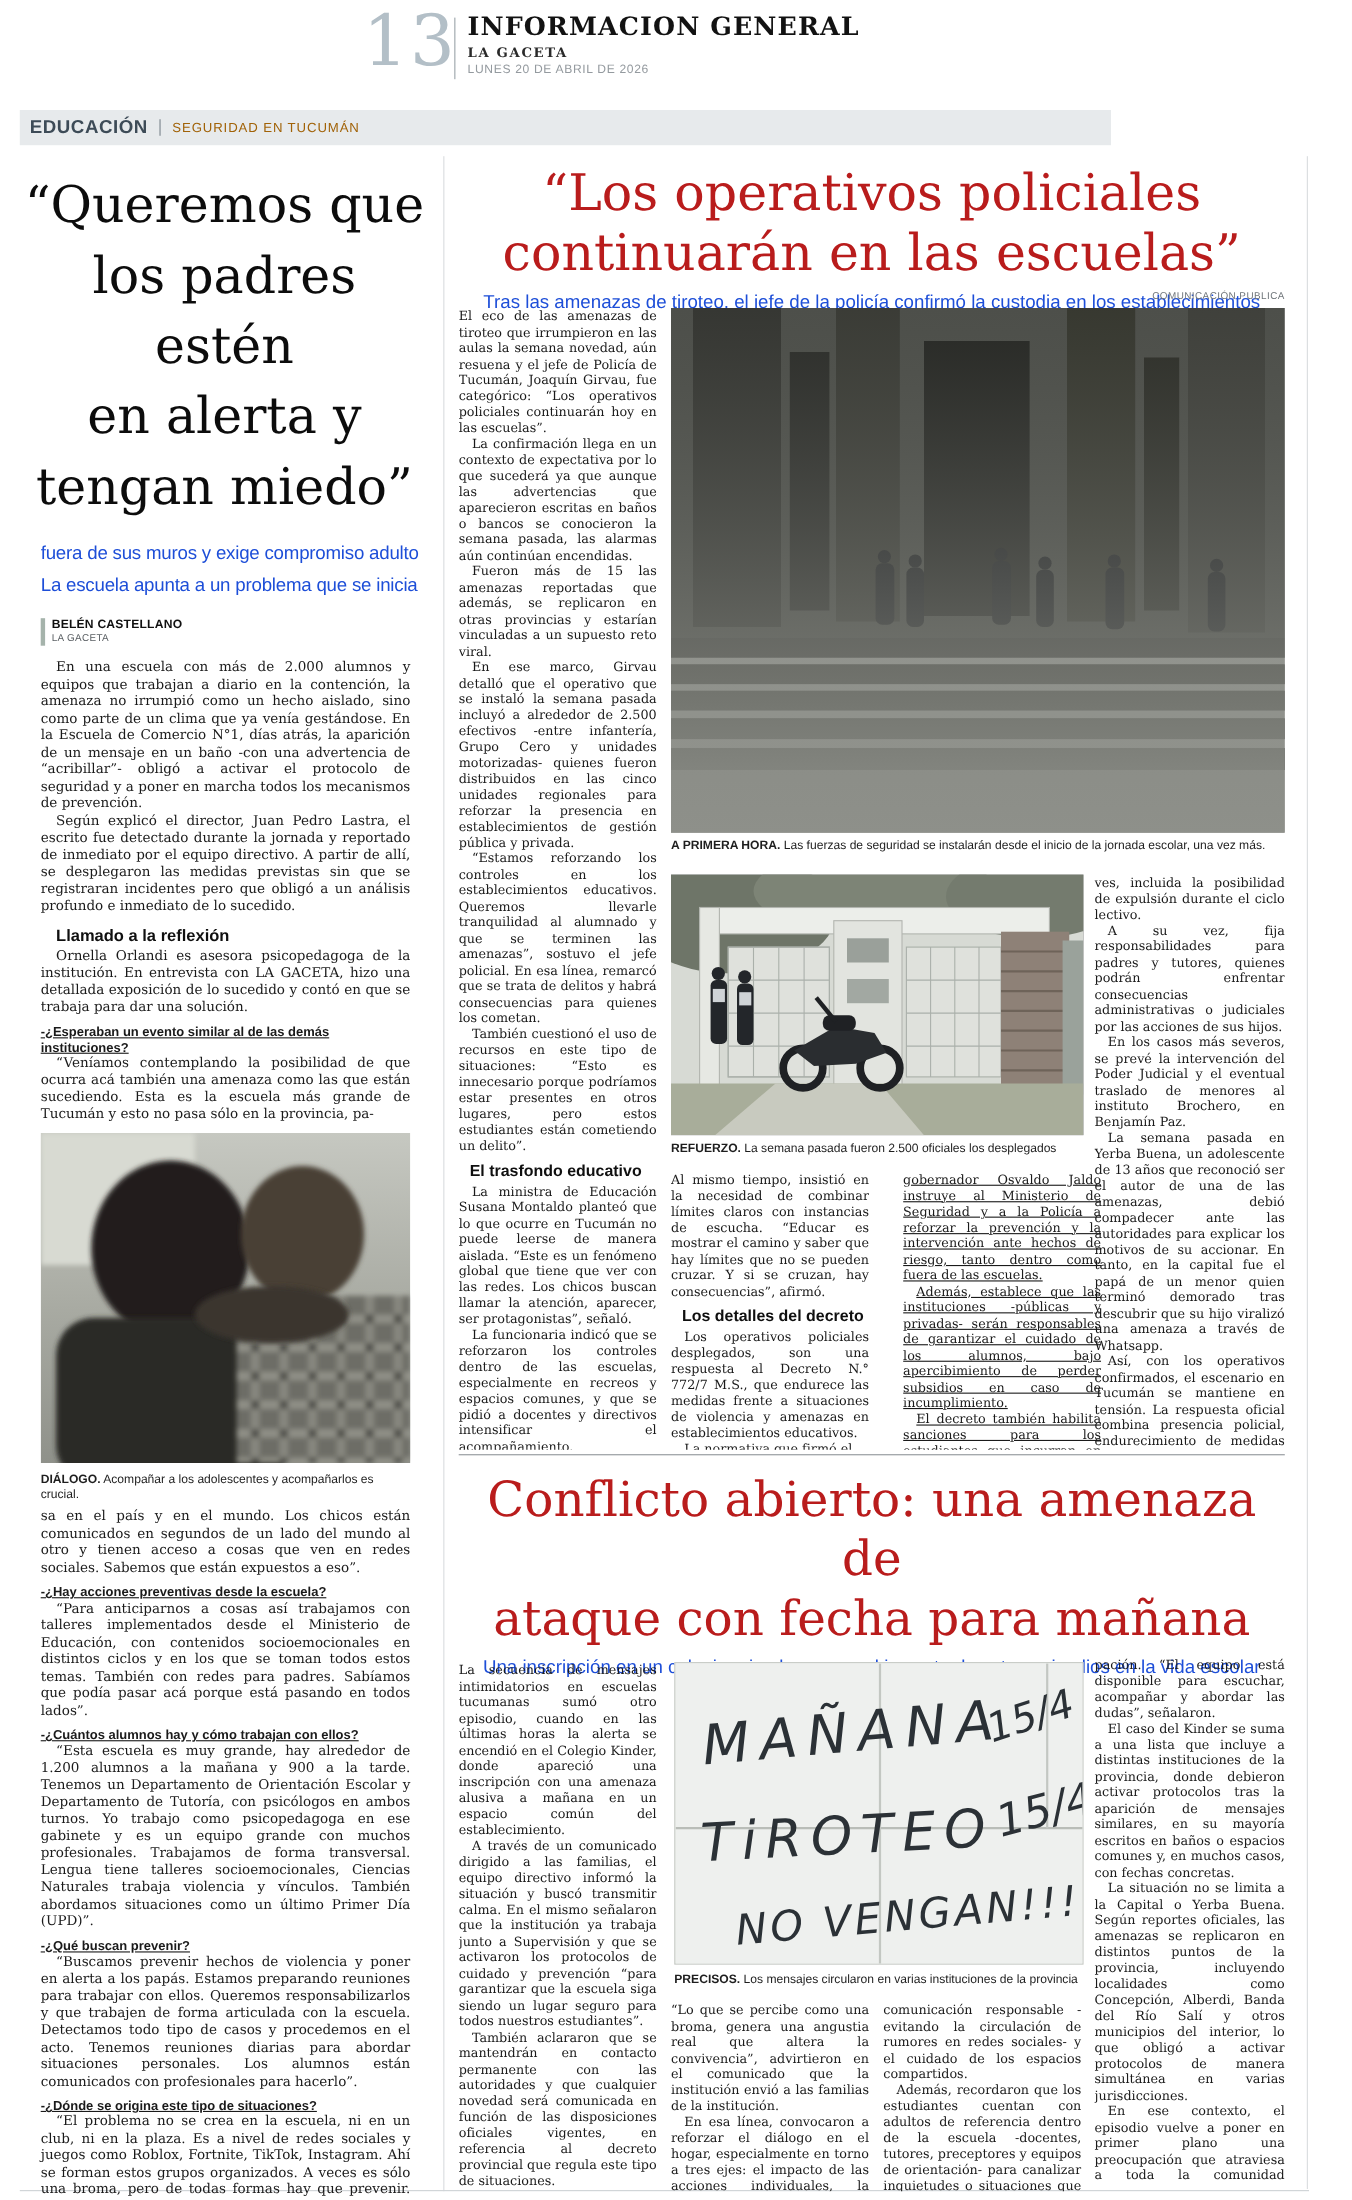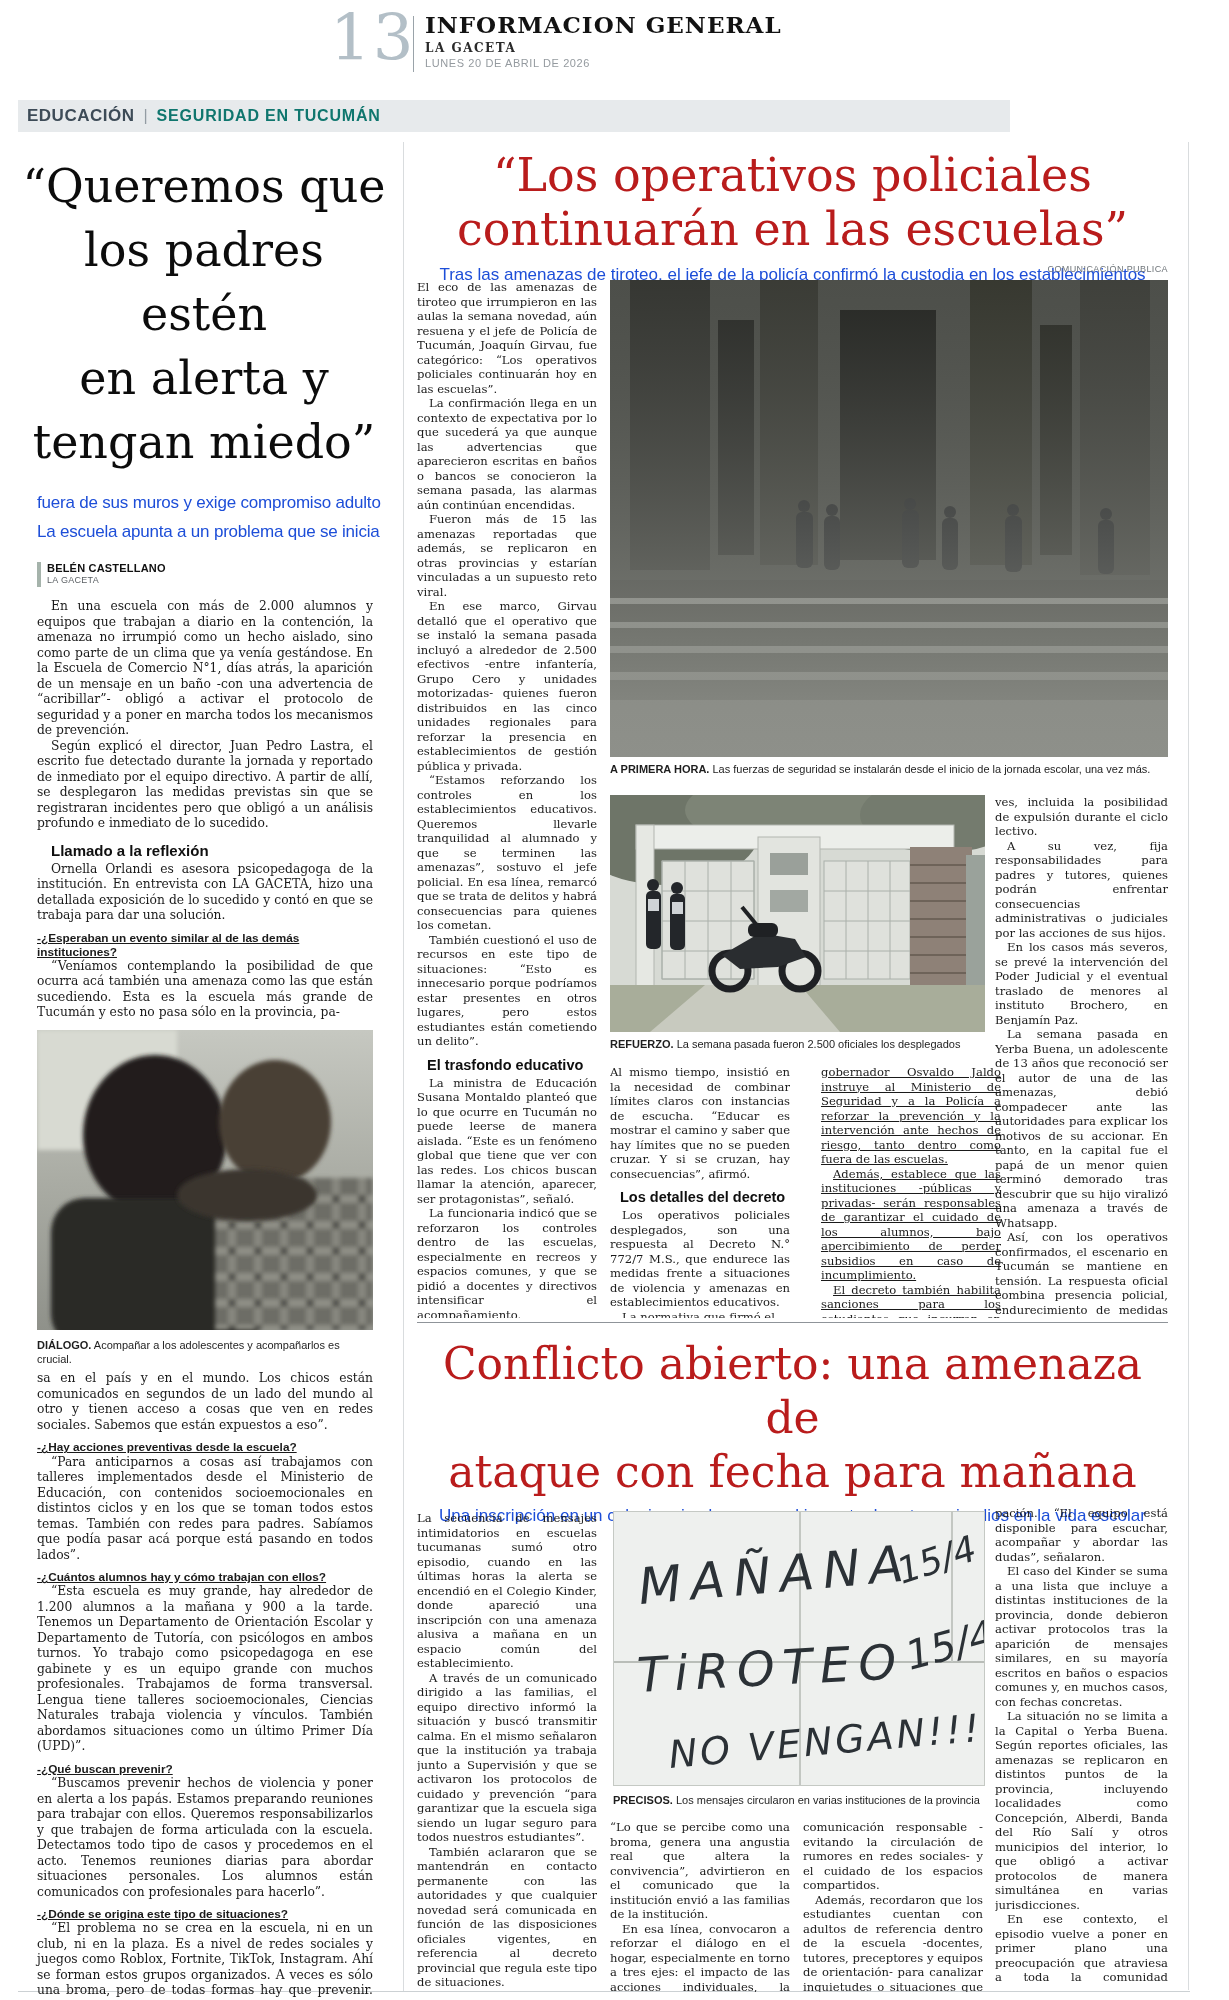--- a/index.html
+++ b/index.html
@@ -14,21 +14,21 @@
   .pageno { position:absolute; left:330px; top:6px; font:400 64px/64px "DejaVu Serif", serif; color:#b3bfc7; letter-spacing:2px; }
   .hdr-rule { position:absolute; left:413px; top:16px; width:1px; height:56px; background:#9aa3a9; }
   .hdr-text { position:absolute; left:425px; top:12px; }
   .hdr-section { font:700 23px/25px "DejaVu Serif", serif; color:#121212; letter-spacing:1px; }
   .hdr-brand { font:700 12px/14px "DejaVu Serif", serif; color:#2a2a2a; letter-spacing:1.5px; margin-top:4px; }
   .hdr-date { font:400 11px/13px "Liberation Sans", sans-serif; color:#949a9f; letter-spacing:.6px; margin-top:2px; }
   
   .kicker { position:absolute; left:18px; top:100px; width:992px; height:32px; background:#e7eaec; display:flex; align-items:center; padding-left:9px; font-family:"Liberation Sans", sans-serif; }
   .kicker .sec { font-weight:800; font-size:17px; color:#3d4b57; letter-spacing:.5px; }
   .kicker .sep { color:#939ca3; margin:0 9px; font-size:16px; }
-  .kicker .topic { font-weight:700; font-size:16px; color:#0f766e; letter-spacing:.8px; }
+  .kicker .topic { font-weight:400; font-size:12px; color:#a16207; letter-spacing:.8px; }
   
   .vrule { position:absolute; width:1px; background:#d9dcde; }
   .hrule-bottom { position:absolute; left:18px; top:1991px; width:1172px; height:1px; background:#ccd1d4; }
   
   .standfirst-color { color:#1d4ed8; }
   .cap { font:400 11px/14px "Liberation Sans", sans-serif; color:#1e1e1e; }
   .cap b { font-weight:700; }
   .bodytxt p { margin:0; text-indent:14px; text-align:justify; }
   .bodytxt p.cont { text-indent:0; }
   .bodytxt p.q { font-family:"Liberation Sans", sans-serif; font-weight:700; font-size:11.8px; line-height:14.2px; text-indent:0; margin-top:7px; text-align:left;text-decoration:underline; }

